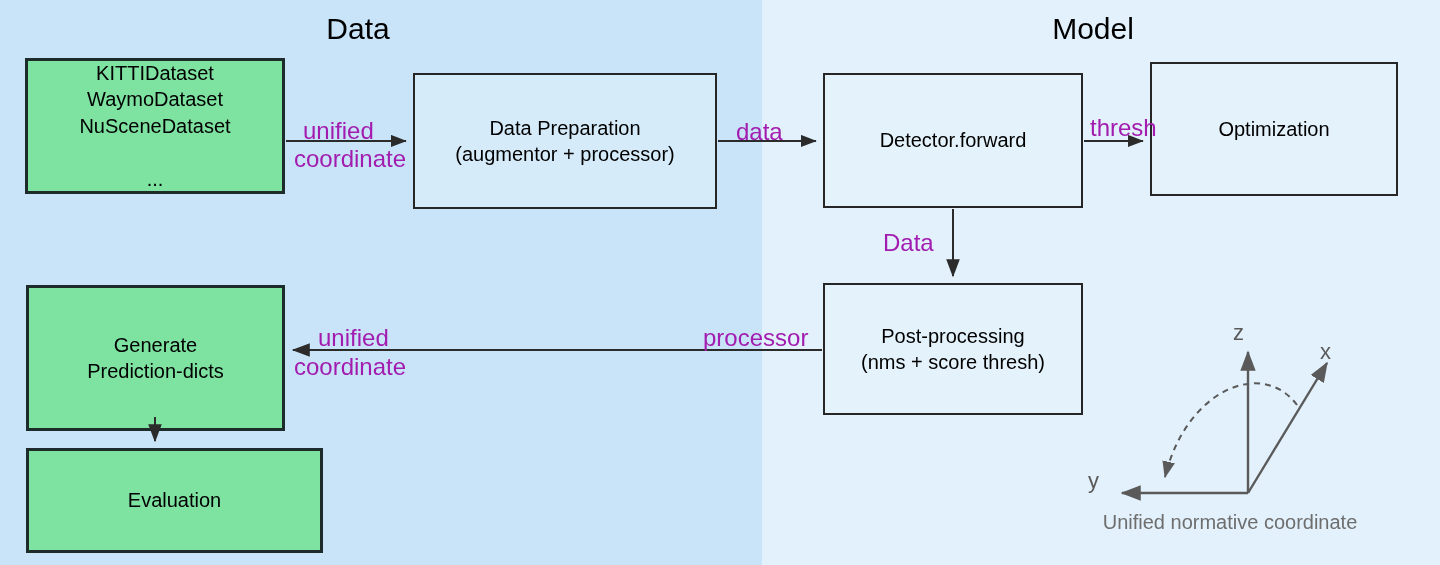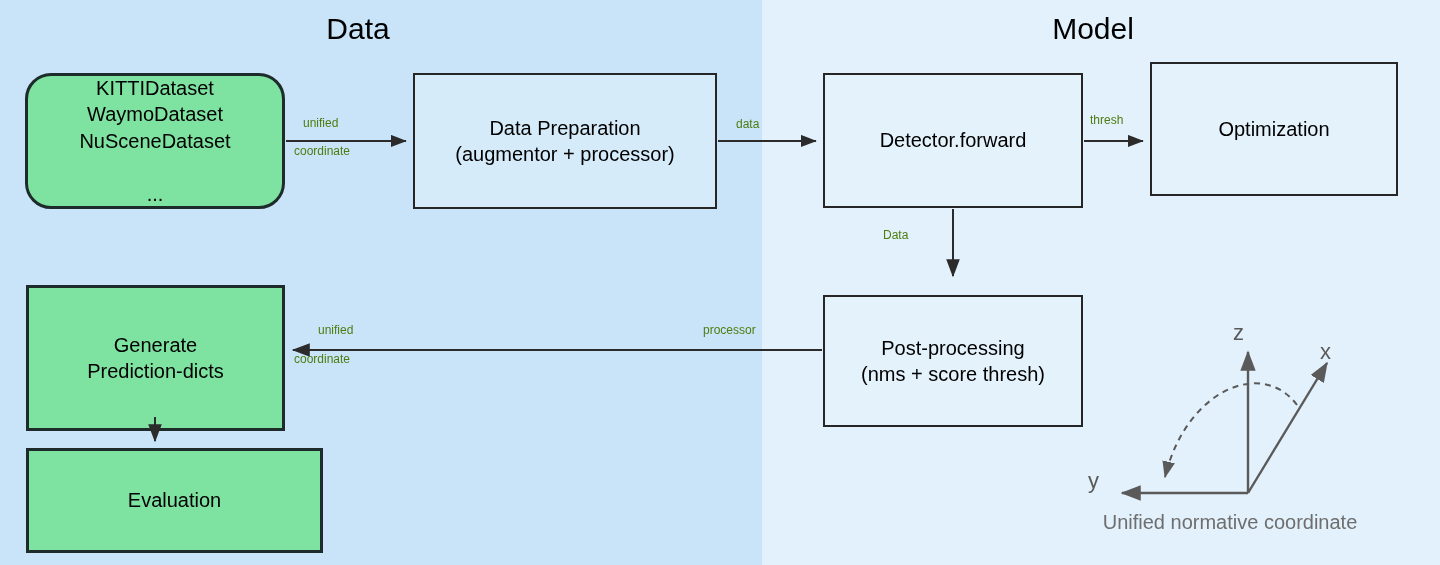--- a/index.html
+++ b/index.html
@@ -47,32 +47,32 @@
     border:3px solid #1d2b2b;
   }
   .node.plain{
     background:#d6ebfa;
     border:2px solid #262626;
   }
   .node.plain.light{
     background:#e4f2fb;
   }
 
-  #node-datasets{ left:25px; top:73px; width:260px; height:136px;border-radius:26px; }
+  #node-datasets{ left:25px; top:58px; width:260px; height:136px; }
   #node-dataprep{ left:413px; top:73px; width:304px; height:136px; }
   #node-detector{ left:823px; top:73px; width:260px; height:135px; }
   #node-optimization{ left:1150px; top:62px; width:248px; height:134px;align-items:center; }
-  #node-postproc{ left:823px; top:283px; width:260px; height:132px;margin-top:12px; }
+  #node-postproc{ left:823px; top:283px; width:260px; height:132px; }
   #node-genpred{ left:26px; top:285px; width:259px; height:146px; }
   #node-evaluation{ left:26px; top:448px; width:297px; height:105px; }
 
   .edge-label{
     position:absolute;
-    font-size:12px;
-    color:#4d7c0f;
+    font-size:24px;
+    color:#a21caf;
     white-space:nowrap;
     line-height:1.22;
   }
   #lbl-unified-1{ left:303px; top:116px; }
   #lbl-coordinate-1{ left:294px; top:144px; }
   #lbl-data{ left:736px; top:117px; }
   #lbl-train{ left:1090px; top:113px; }
   #lbl-test{ left:883px; top:228px; }
   #lbl-prediction{ left:703px; top:323px; }
   #lbl-unified-2{ left:318px; top:323px; }

